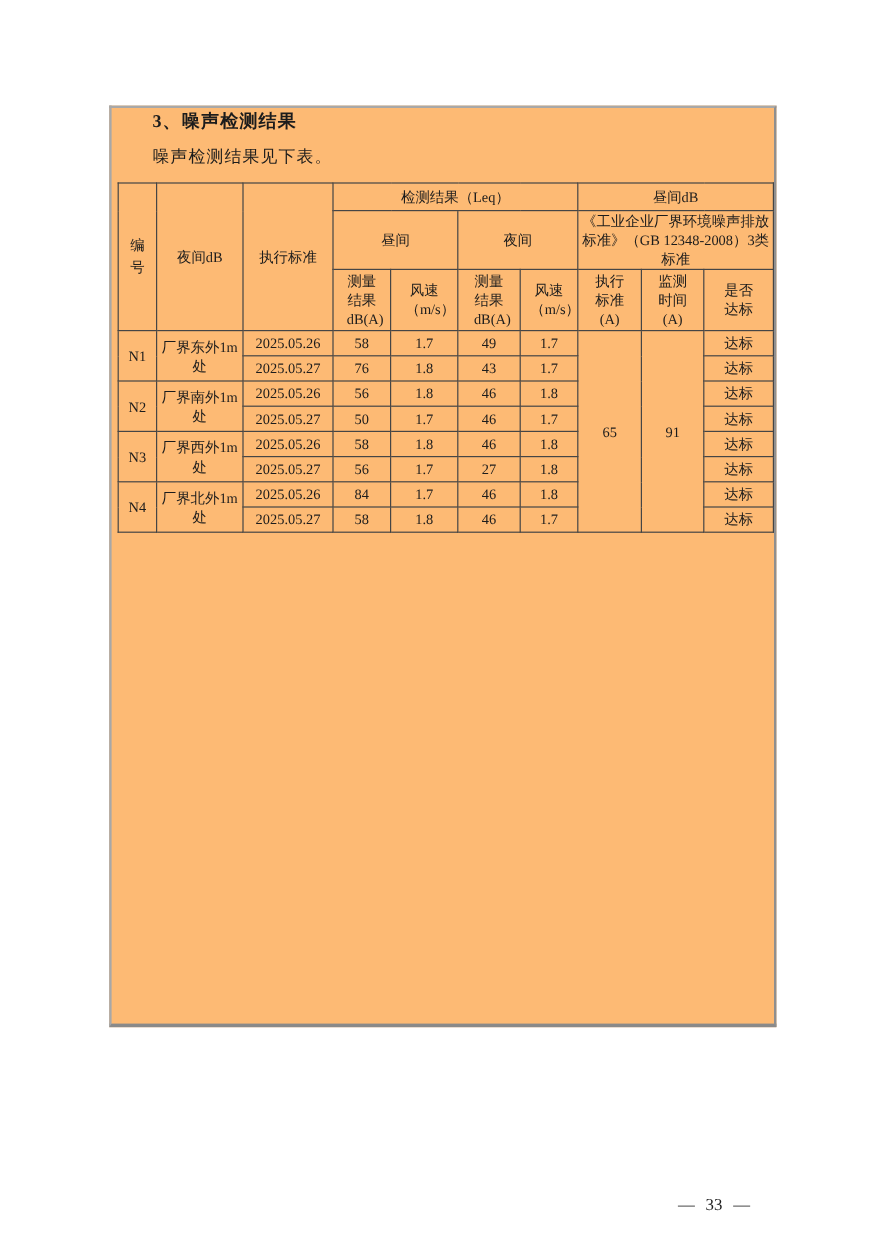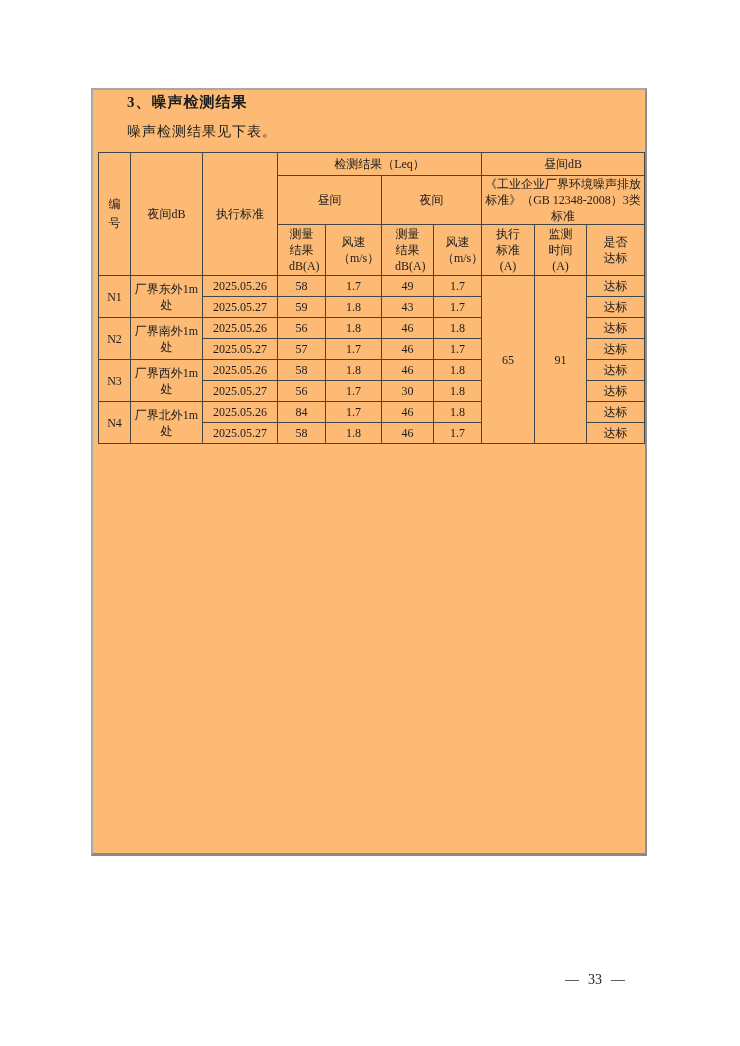--- a/index.html
+++ b/index.html
@@ -69,21 +69,21 @@
   tr.hr2 td { height: 46px; }
   tr.hr3 td { height: 50px; }
   tr.dr  td { height: 20px; }
   .stack1 { display: inline-block; width: 1.05em; line-height: 19px; }
   .stack2 { display: inline-block; width: 2.1em;  line-height: 16px; }
   .stack26 { display: inline-block; width: 2.6em; line-height: 16px; }
   .std-text { padding: 1px 4px; }
   .pagenum {
     position: absolute;
     left: 540px;
-    top: 972px;
+    top: 997px;
     width: 110px;
     font-size: 14px;
     text-align: center;
     letter-spacing: 0;
     white-space: nowrap;
   }
   .pagenum .dash { display: inline-block; margin: 0 9px; }
 </style>
 </head>
 <body>
@@ -141,61 +141,61 @@
       <td>58</td>
       <td>1.7</td>
       <td>49</td>
       <td>1.7</td>
       <td rowspan="8">65</td>
       <td rowspan="8">91</td>
       <td>达标</td>
     </tr>
     <tr class="dr">
       <td>2025.05.27</td>
-      <td>59</td>
+      <td>76</td>
       <td>1.8</td>
       <td>43</td>
       <td>1.7</td>
       <td>达标</td>
     </tr>
 
     <tr class="dr">
       <td rowspan="2">N2</td>
       <td rowspan="2">厂界南外1m处</td>
       <td>2025.05.26</td>
       <td>56</td>
       <td>1.8</td>
       <td>46</td>
       <td>1.8</td>
       <td>达标</td>
     </tr>
     <tr class="dr">
       <td>2025.05.27</td>
-      <td>57</td>
+      <td>50</td>
       <td>1.7</td>
       <td>46</td>
       <td>1.7</td>
       <td>达标</td>
     </tr>
 
     <tr class="dr">
       <td rowspan="2">N3</td>
       <td rowspan="2">厂界西外1m处</td>
       <td>2025.05.26</td>
       <td>58</td>
       <td>1.8</td>
       <td>46</td>
       <td>1.8</td>
       <td>达标</td>
     </tr>
     <tr class="dr">
       <td>2025.05.27</td>
       <td>56</td>
       <td>1.7</td>
-      <td>30</td>
+      <td>27</td>
       <td>1.8</td>
       <td>达标</td>
     </tr>
 
     <tr class="dr">
       <td rowspan="2">N4</td>
       <td rowspan="2">厂界北外1m处</td>
       <td>2025.05.26</td>
       <td>84</td>
       <td>1.7</td>

